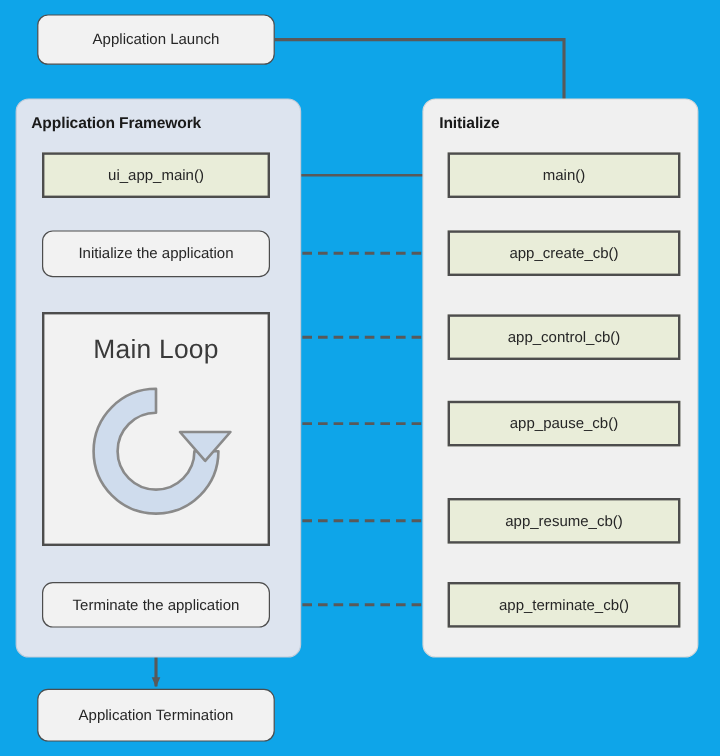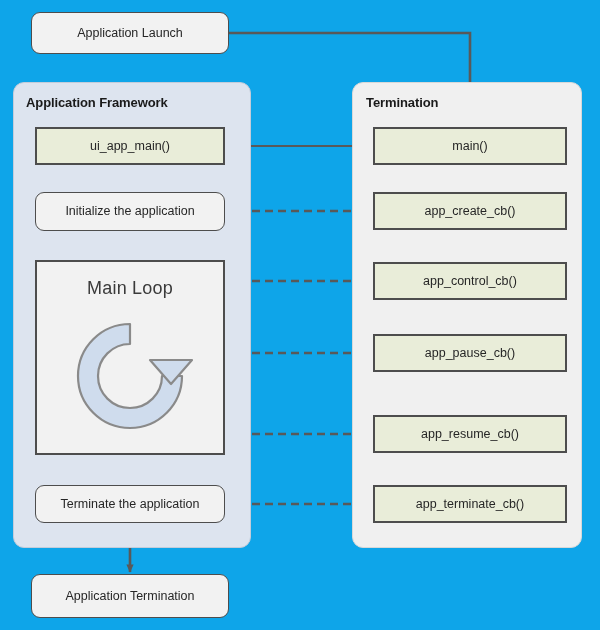--- a/index.html
+++ b/index.html
@@ -76,21 +76,21 @@
     border: 2px solid #4d4d4d;
     border-radius: 0;
     display: block;
   }
   .loop-label {
     position: absolute;
     left: 0;
     right: 0;
     top: 16px;
     text-align: center;
-    font-size: 18px;
+    font-size: 22px;
     color: #3a3a3a;
     letter-spacing: 0.2px;
   }
   .loop-icon {
     position: absolute;
     left: 50%;
     transform: translateX(-50%);
     top: 50px;
     width: 128px;
     height: 128px;
@@ -166,21 +166,21 @@
                Z" fill="#cfdced" stroke="#8a8a8a" stroke-width="2.2" stroke-linejoin="round"></path>
       <path d="M84 48 L126 48 L105 72 Z" fill="#cfdced" stroke="#8a8a8a" stroke-width="2.2" stroke-linejoin="round"></path>
     </svg>
   </div>
 
   <div class="node node-rounded" style="left:35px; top:485px; width:190px; height:38px;">
     <span>Terminate the application</span>
   </div>
 
   <div class="panel panel-application" style="left:352px; top:82px; width:230px; height:466px;"></div>
-  <div class="panel-title" style="left:366px; top:95px;">Termination</div>
+  <div class="panel-title" style="left:366px; top:95px;">Initialize</div>
 
   <div class="node node-green" style="left:373px; top:127px; width:194px; height:38px;">
     <span>main()</span>
   </div>
 
   <div class="node node-green" style="left:373px; top:192px; width:194px; height:38px;">
     <span>app_create_cb()</span>
   </div>
 
   <div class="node node-green" style="left:373px; top:262px; width:194px; height:38px;">

